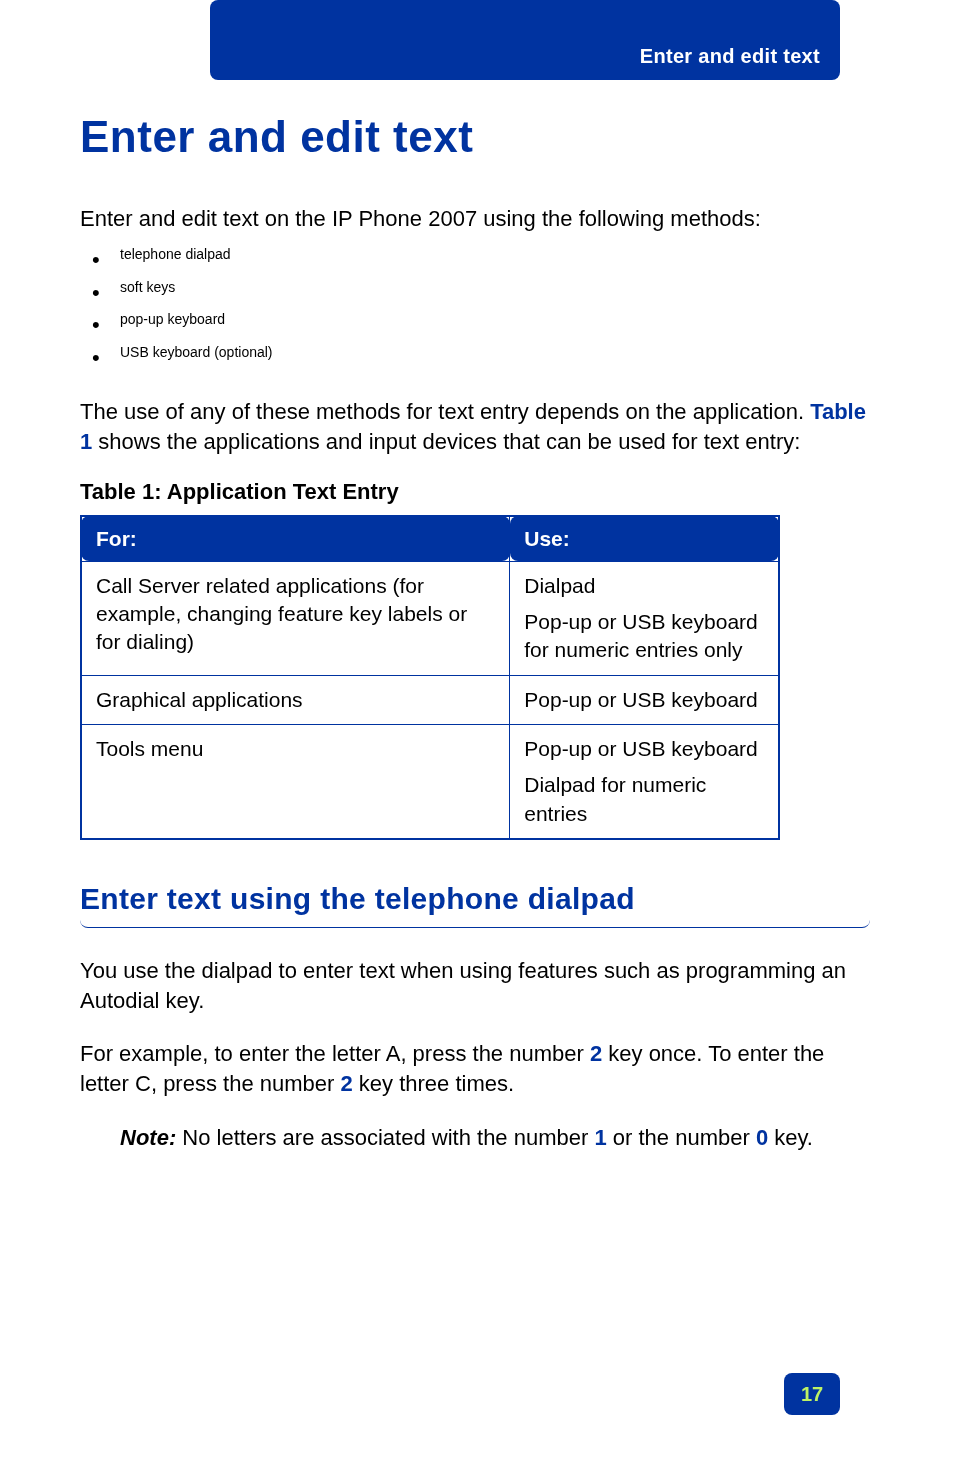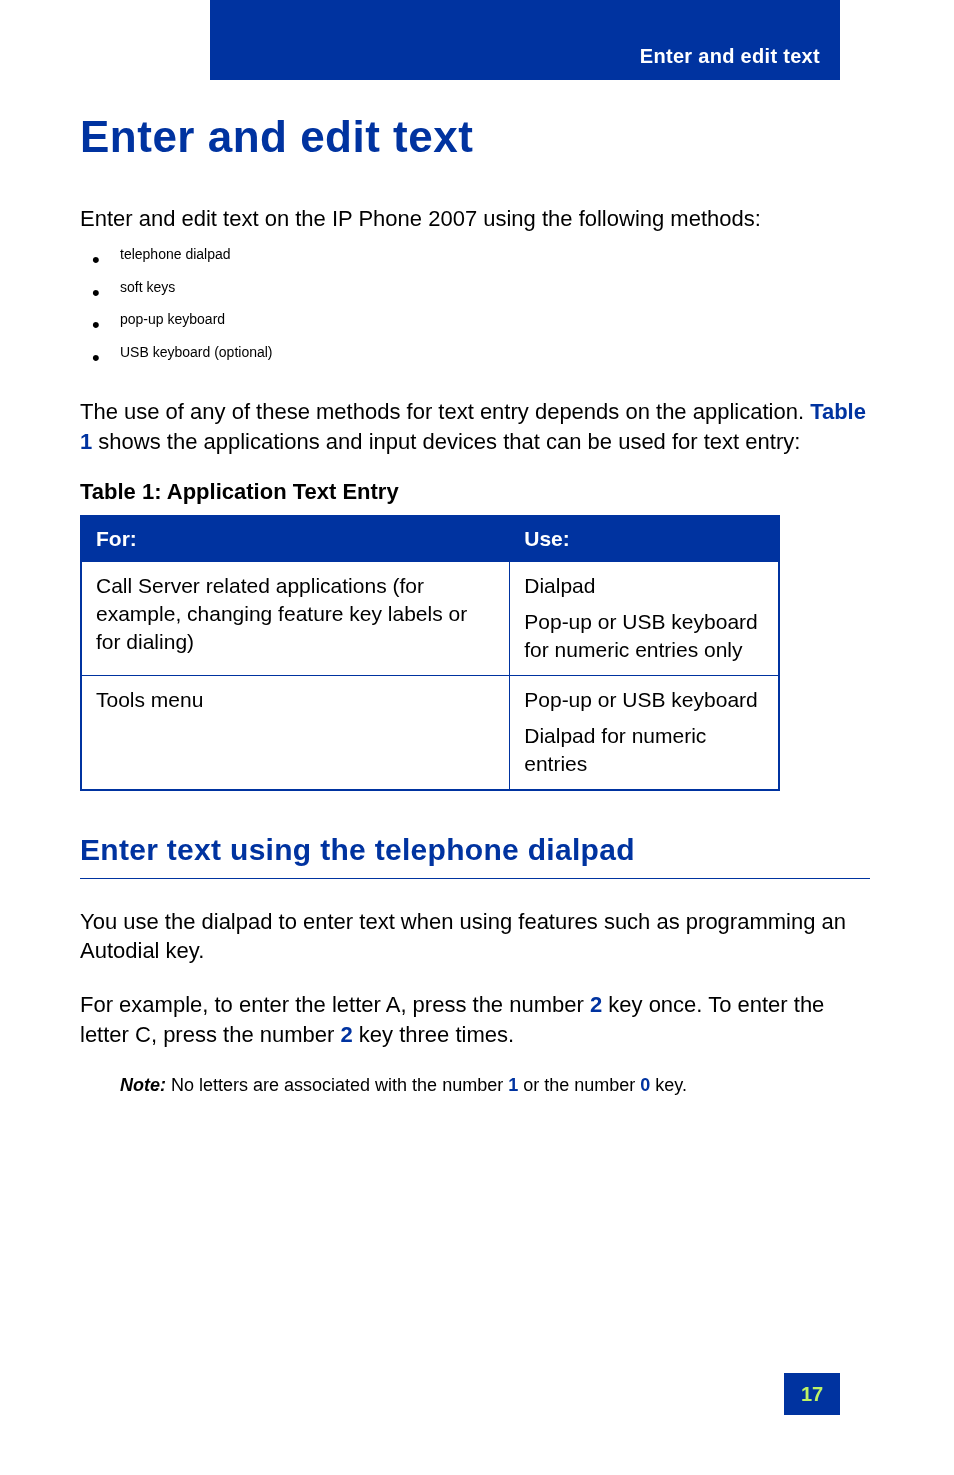--- a/index.html
+++ b/index.html
@@ -1,15 +1,15 @@
 <!DOCTYPE html>
 <html><head>
   <meta charset="utf-8">
   <style>
-    * { margin: 0; padding: 0; box-sizing: border-box; }
+    * { margin: 0; padding: 0; box-sizing: border-box; border-radius: 8px; }
     body {
       width: 954px;
       height: 1475px;
       background: #fff;
       font-family: Arial, Helvetica, sans-serif;
       position: relative;
       color: #000;
     }
     .header-band {
       position: absolute;
@@ -105,21 +105,21 @@
       margin: 42px 0 0 0;
       padding-bottom: 11px;
       border-bottom: 1px solid #0033a0;
       letter-spacing: 0.3px;
     }
     .after-h2 { margin-top: 28px; }
     .para22 { font-size: 22px; line-height: 1.35; margin-bottom: 24px; }
     .bold-num { color: #0033a0; font-weight: bold; }
     .note-block {
       margin-left: 40px;
-      font-size: 18px;
+      font-size: 22px;
       line-height: 1.35;
       margin-top: 6px;
     }
     .note-block .note-label { font-style: italic; font-weight: bold; }
     .page-num-box {
       position: absolute;
       bottom: 60px;
       right: 114px;
       width: 56px;
       height: 42px;
@@ -168,20 +168,26 @@
     </thead>
     <tbody>
       <tr>
         <td>Call Server related applications (for example, changing feature key labels or for dialing)</td>
         <td>
           <div class="cell-p">Dialpad</div>
           <div class="cell-p">Pop-up or USB keyboard for numeric entries only</div>
         </td>
       </tr>
       <tr>
+        <td>Graphical applications</td>
+        <td>
+          <div class="cell-p">Pop-up or USB keyboard</div>
+        </td>
+      </tr>
+      <tr>
         <td>Tools menu</td>
         <td>
           <div class="cell-p">Pop-up or USB keyboard</div>
           <div class="cell-p">Dialpad for numeric entries</div>
         </td>
       </tr>
     </tbody>
   </table>
 
   <div class="h2">Enter text using the telephone dialpad</div>

